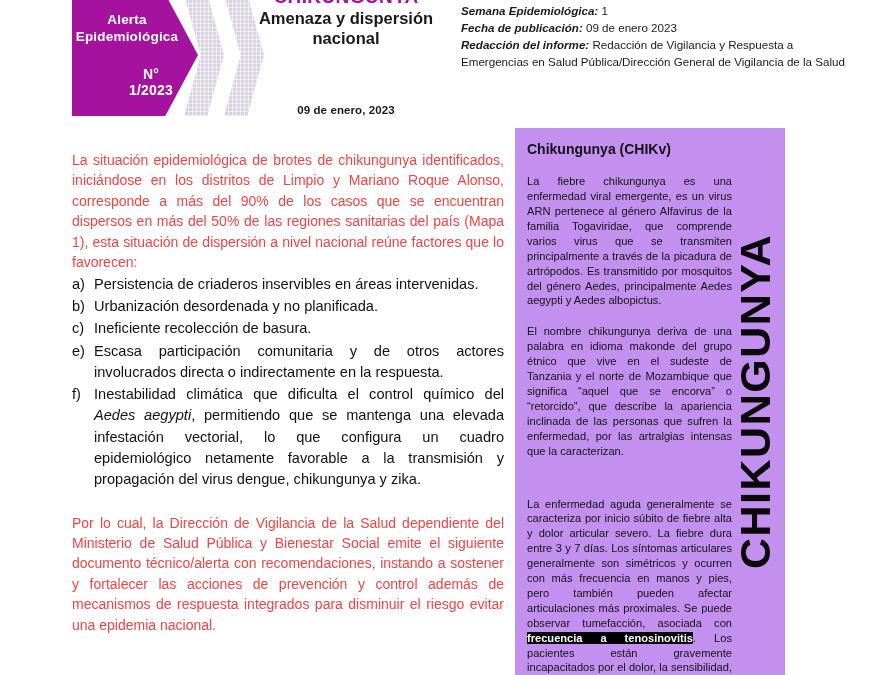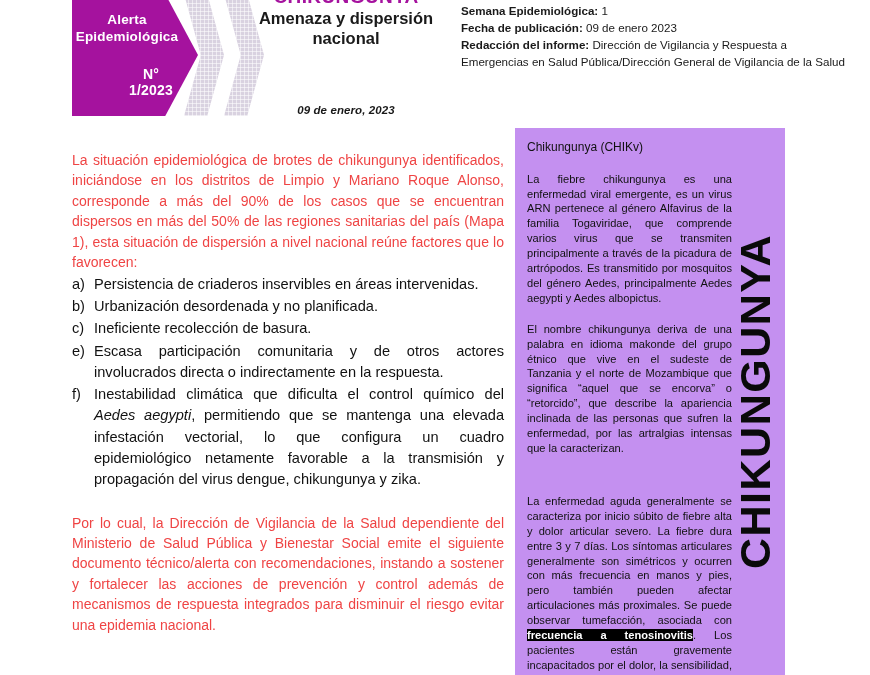--- a/index.html
+++ b/index.html
@@ -90,32 +90,31 @@
   }
   .title-date {
     position: absolute;
     left: 236px; top: 104px;
     width: 220px;
     text-align: center;
     font-size: 11.5px;
     font-weight: bold;
     color: #1a1a1a;
     letter-spacing: .1px;
-    font-style: italic;
   }
 
   .meta {
     position: absolute;
     left: 461px; top: 2px;
     width: 404px;
     font-size: 11.6px;
     color: #1a1a1a;
     line-height: 1.48;
   }
-  .meta .lbl { font-weight: bold; }
+  .meta .lbl { font-weight: bold; font-style: italic; }
   .meta .row { white-space: nowrap; }
 
   
   #body-col {
     position: absolute;
     left: 72px; top: 150px;
     width: 432px;
   }
   .para {
     font-size: 14px;
@@ -159,22 +158,22 @@
     background: #c490f0;
   }
   #sidebar-inner {
     position: absolute;
     left: 12px; top: 12px;
     width: 205px;
     height: 535px;
     overflow: hidden;
   }
   .sb-h {
-    font-size: 12px;
-    font-weight: normal;
+    font-size: 14px;
+    font-weight: bold;
     color: #111111;
     line-height: 1.3;
     margin-bottom: 3px;
   }
   .sb-p {
     font-size: 11.1px;
     color: #111111;
     line-height: 1.345;
     text-align: justify;
     text-justify: inter-word;
@@ -233,21 +232,21 @@
 
     <div class="title-block">
       <div class="title-main">CHIKUNGUNYA</div>
       <div class="title-sub">Amenaza y dispersión nacional</div>
     </div>
     <div class="title-date">09 de enero, 2023</div>
 
     <div class="meta">
       <div class="row"><span class="lbl">Semana Epidemiológica:</span><span> 1</span></div>
       <div class="row"><span class="lbl">Fecha de publicación:</span><span> 09 de enero 2023</span></div>
-      <div class="row"><span class="lbl">Redacción del informe:</span><span> Dirección de Vigilancia y Respuesta a</span></div>
+      <div class="row"><span class="lbl">Redacción del informe:</span><span> Redacción de Vigilancia y Respuesta a</span></div>
       <div class="row">Emergencias en Salud Pública/Dirección General de Vigilancia de la Salud</div>
     </div>
   </div>
 
   <div id="body-col">
 
     <p class="para">La situación epidemiológica de brotes de chikungunya identificados, iniciándose en los distritos de Limpio y Mariano Roque Alonso, corresponde a más del 90% de los casos que se encuentran dispersos en más del 50% de las regiones sanitarias del país (Mapa 1), esta situación de dispersión a nivel nacional reúne factores que lo favorecen:</p>
 
     <ul class="alpha-list">
       <li>

